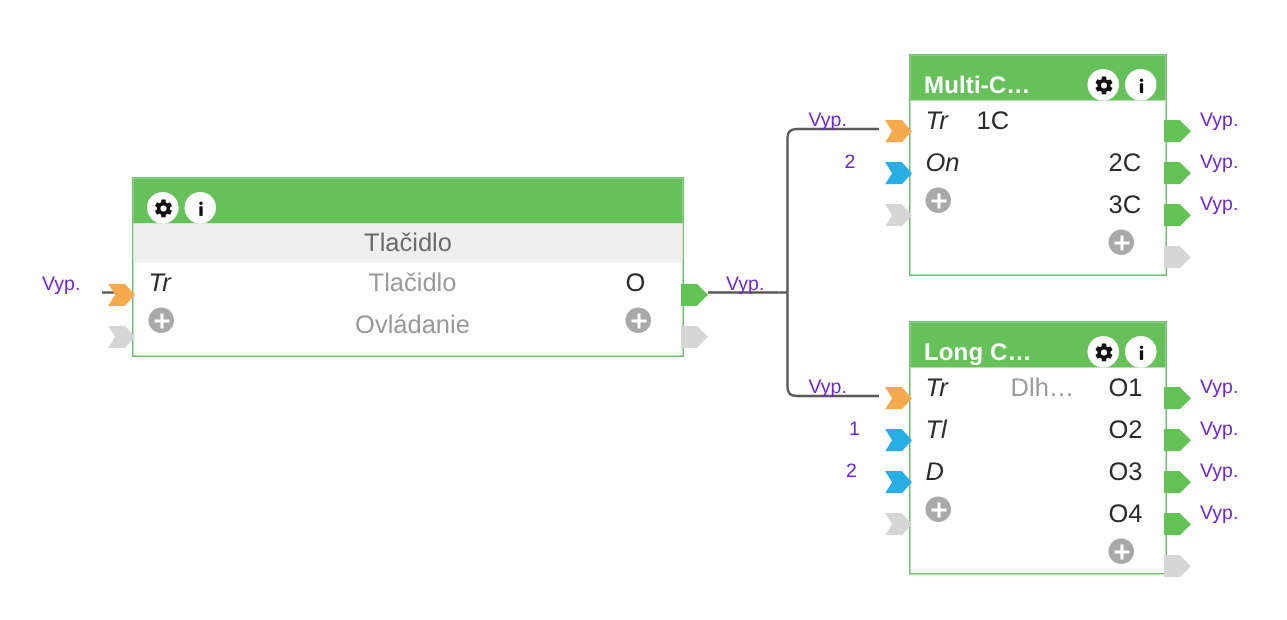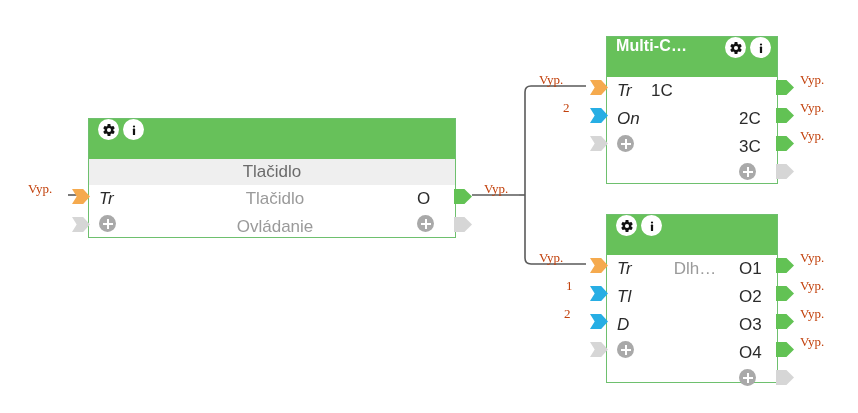--- a/index.html
+++ b/index.html
@@ -31,23 +31,23 @@
 
   
   .node {
     position: absolute;
     background: #ffffff;
     border: 1px solid #6ec06e;
     box-sizing: border-box;
   }
   .node-header {
     background: #67c15a;
-    height: 40px;
+    height: 30px;
     display: flex;
-    align-items: flex-start;
+    align-items: flex-end;
     padding: 0 6px 0 9px;
     box-sizing: border-box;
   }
   .node-title {
     color: #ffffff;
     font-size: 16px;
     font-weight: bold;
     white-space: nowrap;
     overflow: hidden;
     flex: 1 1 auto;
@@ -149,25 +149,24 @@
     clip-path: polygon(0% 0%, 58% 0%, 100% 50%, 58% 100%, 0% 100%);
   }
   .port.orange { background: #f5aa4e; }
   .port.blue   { background: #27aee4; }
   .port.grey   { background: #d6d6d6; }
   .port.green  { background: #62c254; }
 
   .signal-lbl {
     position: absolute;
     font-size: 13px;
-    color: #c2410c;
+    color: #6d28d9;
     white-space: nowrap;
     line-height: 13px;
     background: transparent;
-    font-family: Liberation Serif, serif;
   }
 </style>
 </head>
 <body>
 
 <div id="canvas">
 
   <svg class="wire-layer" width="858" height="413" viewBox="0 0 858 413">
 
     <path d="M472,195 L519,195" stroke="#5a5a5a" stroke-width="1.6" fill="none"></path>
@@ -263,20 +262,21 @@
     <div class="port port-in grey" style="left:-17px; top:99px;"></div>
 
     <div class="port port-out green" style="right:-17px; top:43px;"></div>
     <div class="port port-out green" style="right:-17px; top:71px;"></div>
     <div class="port port-out green" style="right:-17px; top:99px;"></div>
     <div class="port port-out grey" style="right:-17px; top:127px;"></div>
   </div>
 
   <div class="node" style="left:606px; top:214px; width:172px; height:169px;">
     <div class="node-header">
+      <div class="node-title">Long C…</div>
       <div class="hdr-btns">
         <div class="hdr-btn">
           <svg width="14" height="14" viewBox="0 0 24 24" aria-hidden="true">
             <path fill="#111" d="M19.4 13c.04-.32.06-.66.06-1s-.02-.68-.06-1l2.1-1.63a.5.5 0 0 0 .12-.64l-2-3.46a.5.5 0 0 0-.6-.22l-2.48 1a7.3 7.3 0 0 0-1.73-1L14.5 2.2a.5.5 0 0 0-.5-.42h-4a.5.5 0 0 0-.5.42L9.2 4.95a7.3 7.3 0 0 0-1.73 1l-2.48-1a.5.5 0 0 0-.6.22l-2 3.46a.5.5 0 0 0 .12.64L4.6 11c-.04.32-.06.66-.06 1s.02.68.06 1l-2.1 1.63a.5.5 0 0 0-.12.64l2 3.46c.13.22.39.3.6.22l2.48-1c.53.42 1.11.76 1.73 1l.3 2.75c.04.24.25.42.5.42h4c.25 0 .46-.18.5-.42l.3-2.75a7.3 7.3 0 0 0 1.73-1l2.48 1c.21.08.47 0 .6-.22l2-3.46a.5.5 0 0 0-.12-.64L19.4 13zM12 15.5A3.5 3.5 0 1 1 15.5 12 3.5 3.5 0 0 1 12 15.5z"></path>
           </svg>
         </div>
         <div class="hdr-btn">
           <svg width="14" height="14" viewBox="0 0 24 24" aria-hidden="true">
             <circle cx="12" cy="6" r="1.9" fill="#111"></circle>
             <rect x="10.1" y="9.5" width="3.8" height="11" rx="1" fill="#111"></rect>

